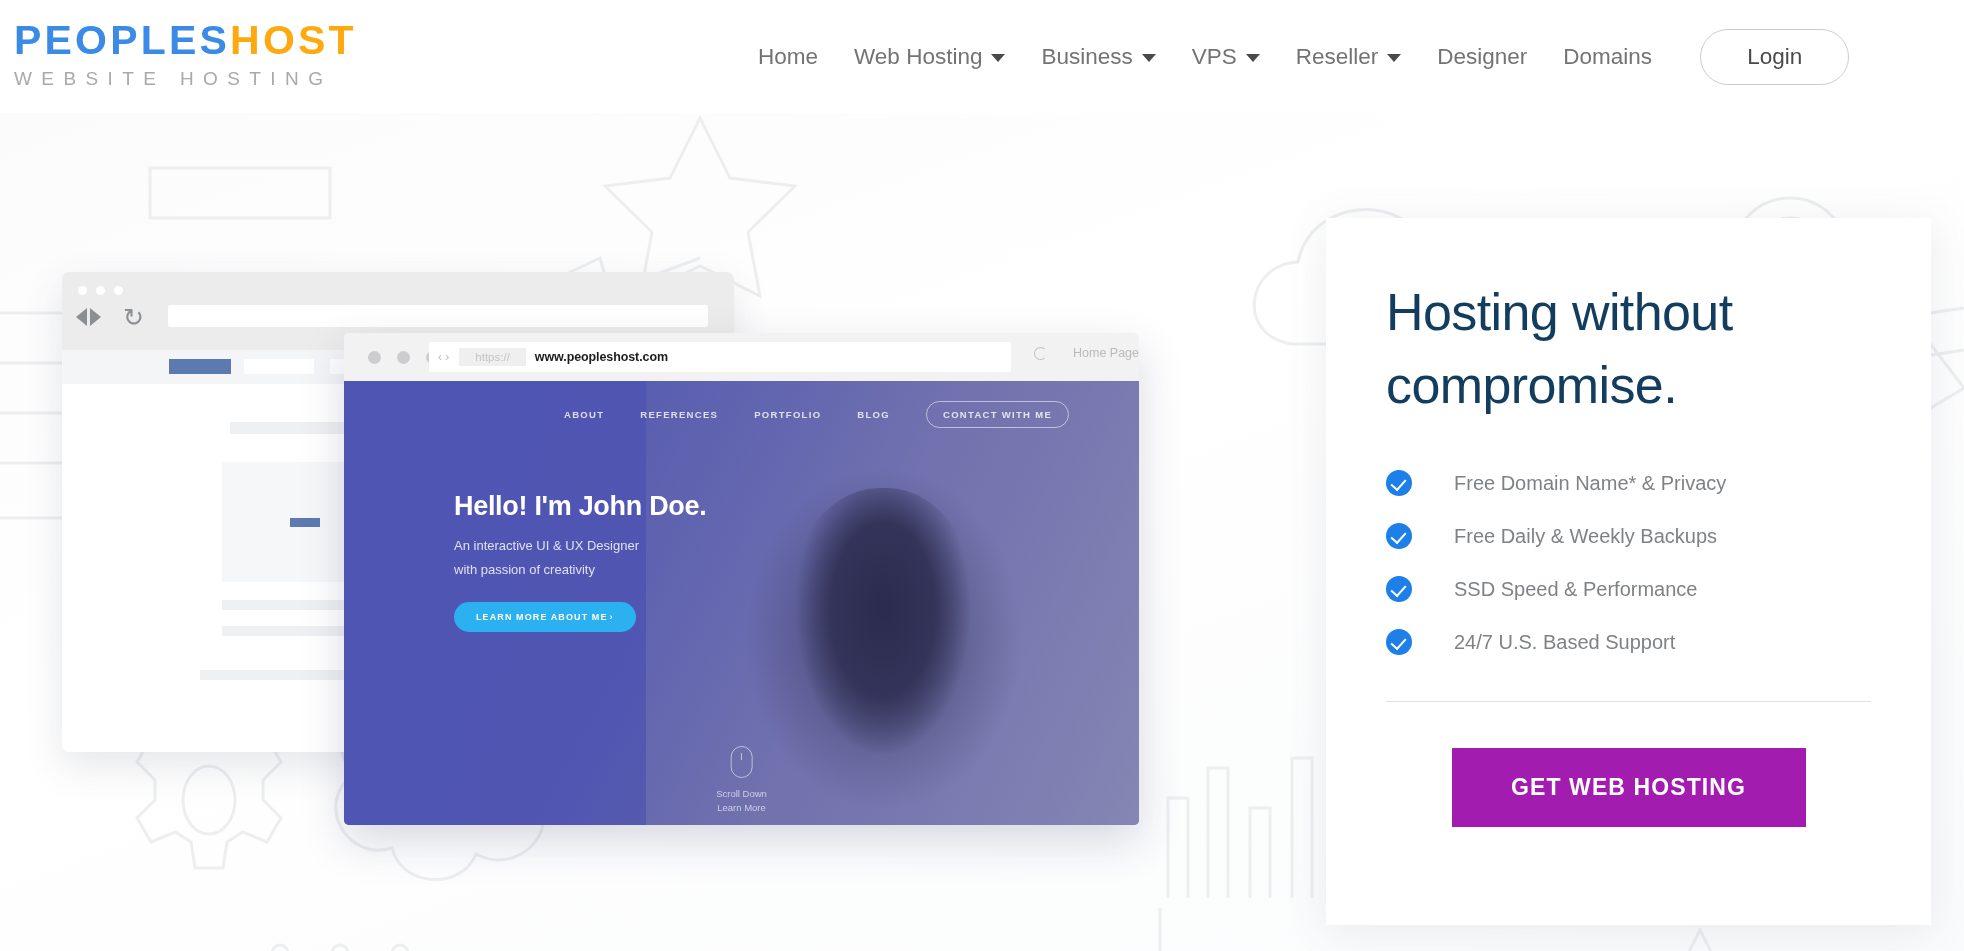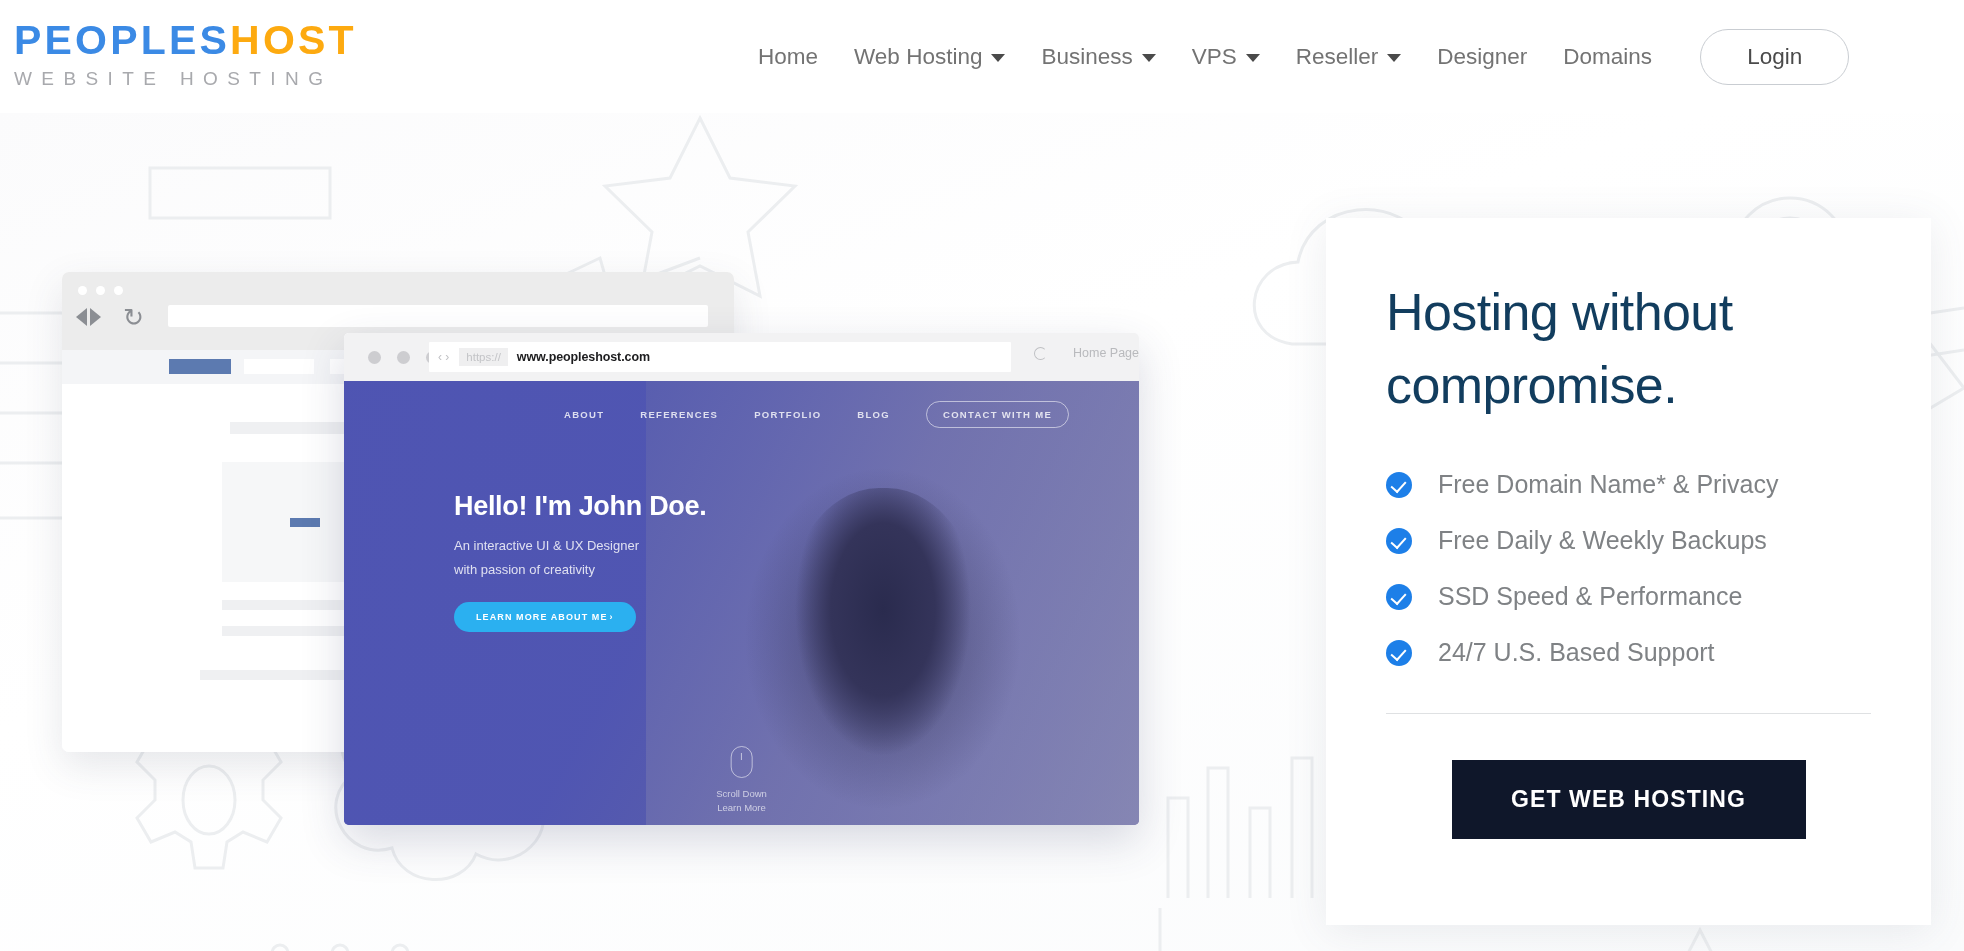--- a/index.html
+++ b/index.html
@@ -165,21 +165,21 @@
   .mf-dots i { width: 13px; height: 13px; border-radius: 50%; background: #cdcdd0; display: block; }
   .mf-urlbar {
     position: absolute; left: 85px; top: 9px;
     width: 582px; height: 30px;
     background: #ffffff;
     display: flex; align-items: center;
     padding-left: 9px;
     border-radius: 1px;
   }
   .mf-navarrows { display:flex; gap:8px; color:#c0c1c4; font-size:12px; margin-right:10px; }
-  .mf-https { color:#c3c4c7; font-size:11.5px; background:#efeff0; padding:3px 7px; margin-right:9px; }
+  .mf-https { color:#c3c4c7; font-size:11.5px; background:#efeff0; padding:3px 16px; margin-right:9px; }
   .mf-domain { color:#1d1d1f; font-size:12.5px; font-weight:bold; letter-spacing:-0.1px; }
   .mf-tabwrap { position:absolute; left: 690px; top: 13px; display:flex; align-items:center; gap:26px; }
   .mf-tabicon { width:13px;height:13px;border:1.5px solid #bfc0c3;border-radius:50%; border-right-color:transparent; }
   .mf-tablabel { color:#b9babd; font-size:12.5px; }
 
   .mf-hero {
     position: relative;
     height: 444px;
     background:
       linear-gradient(120deg, rgba(78,84,178,0.95) 0%, rgba(78,84,178,0.93) 42%, rgba(86,90,170,0.82) 62%, rgba(95,98,165,0.72) 100%),
@@ -253,27 +253,27 @@
     background: #1d7fe8;
     position: relative;
   }
   .check:after {
     content: '';
     position: absolute; left: 8px; top: 6px;
     width: 7px; height: 12px;
     border: solid #fff; border-width: 0 2.4px 2.4px 0;
     transform: rotate(42deg);
   }
-  .feature-text { color: #7f8285; font-size: 25px; white-space: nowrap; }
+  .feature-text { color: #7f8285; font-size: 20px; white-space: nowrap; margin-left: 16px; }
   .divider { height: 1px; background: #dfe1e3; margin-top: 46px; }
   .cta-btn {
     display: block;
     margin: 46px auto 15px;
     width: 354px; height: 79px;
-    background: #0f172a;
+    background: #a21caf;
     color: #ffffff;
     border: none;
     font-size: 23px;
     font-weight: bold;
     letter-spacing: 1.1px;
     cursor: pointer;
     font-family: "Liberation Sans", sans-serif;
   }
 </style>
 </head>

